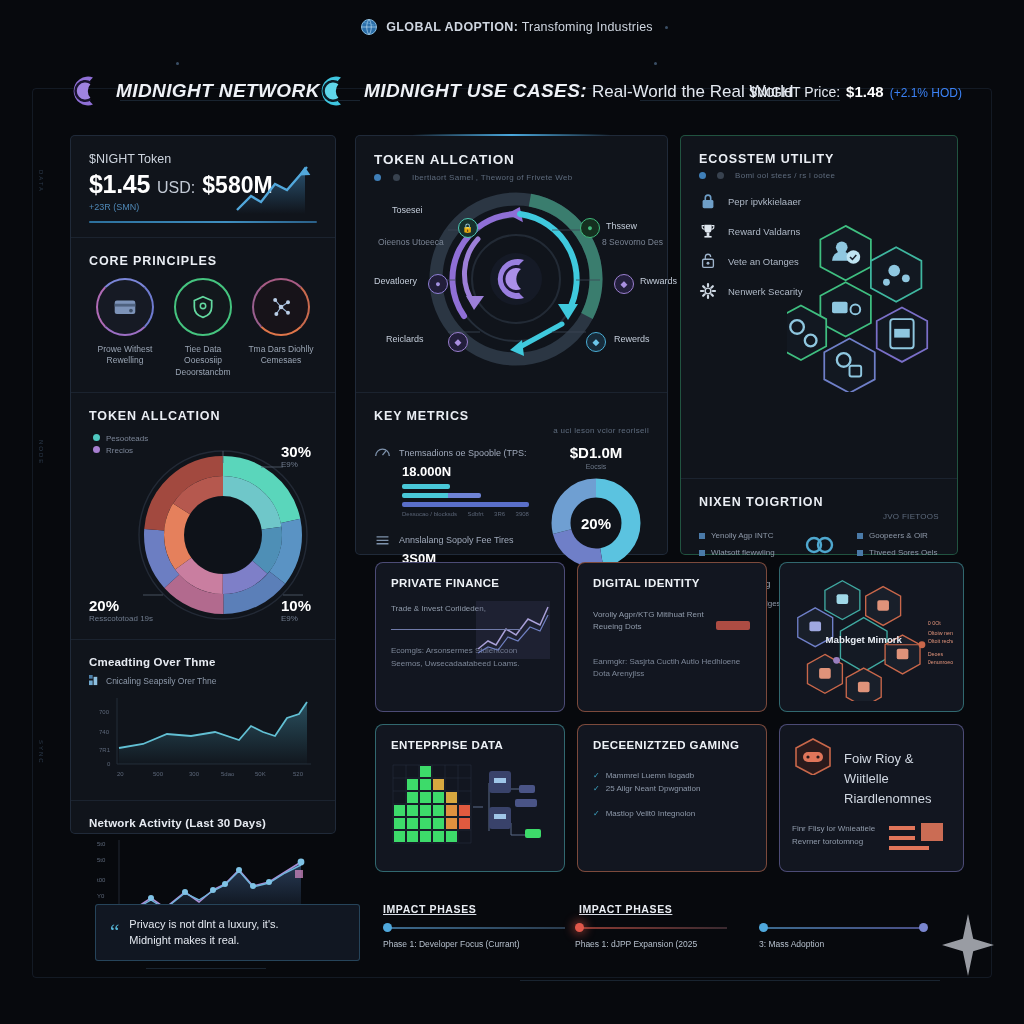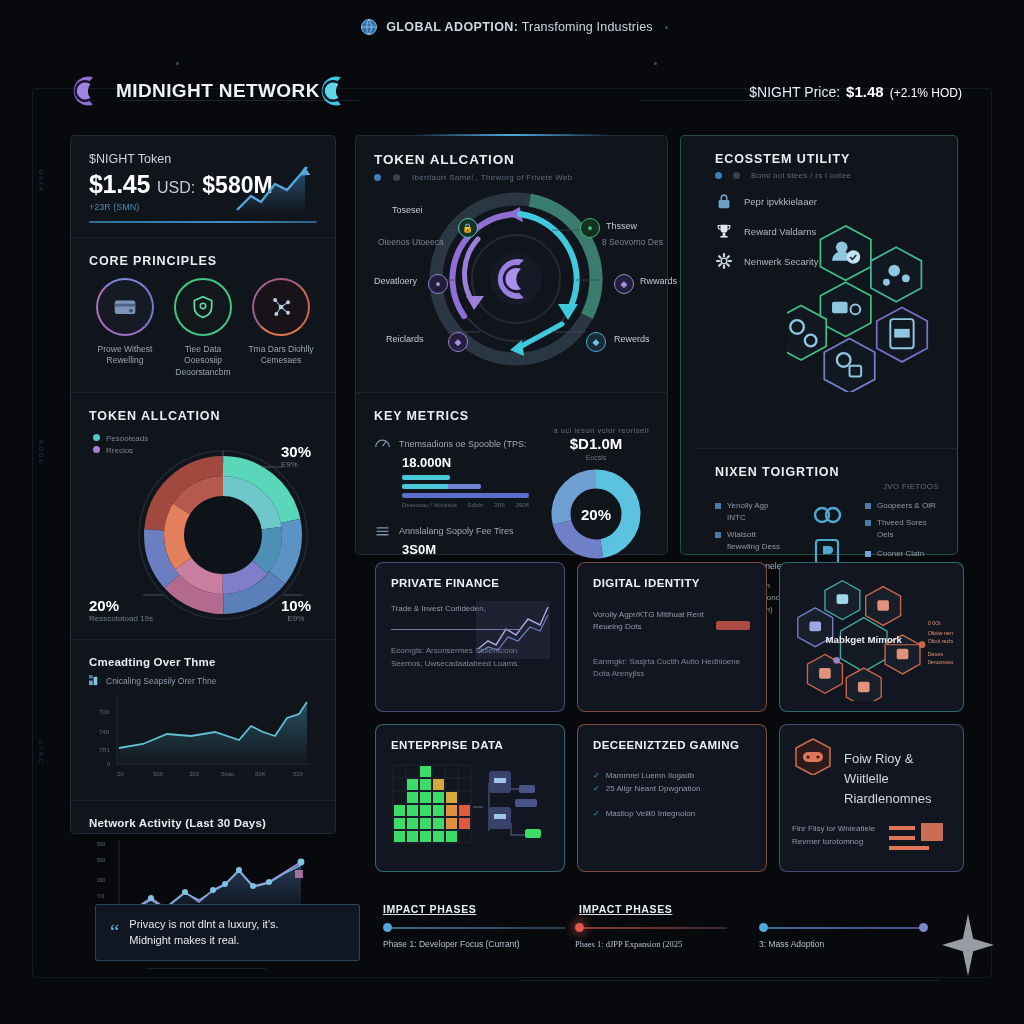--- a/index.html
+++ b/index.html
@@ -41,44 +41,44 @@
   .globe { width:18px; height:18px; flex:0 0 auto; }
 
   .topbar {
     position:absolute; top:68px; left:0; width:100%; height:46px;
     display:flex; align-items:center;
   }
   .brand { display:flex; align-items:center; gap:12px; }
   .brand-1 { position:absolute; left:70px; }
   .brand-2 { position:absolute; left:318px; }
   .moon { width:34px; height:34px; }
-  .brand-title { font-size:19px; font-weight:700; letter-spacing:.4px; color:#eef1f6; white-space:nowrap;}
+  .brand-title { font-size:19px; font-weight:700; letter-spacing:.4px; color:#eef1f6; white-space:nowrap;font-style:italic;}
   .brand-sub  { font-size:17px; font-weight:400; color:#e3e8f0; }
   .price-wrap { position:absolute; right:62px; display:flex; align-items:baseline; gap:6px; white-space:nowrap;}
   .price-lbl { font-size:14px; color:#e6eaf1; }
   .price-val { font-size:15px; font-weight:700; color:#ffffff; }
-  .price-chg { font-size:12px; color:#ffffff; }
+  .price-chg { font-size:12px; color:#3b82f6; }
 
   
   .col-left   { position:absolute; left:70px;  top:135px; width:266px; bottom:190px; }
   .col-center { position:absolute; left:355px; top:135px; width:313px; }
   .col-right  { position:absolute; left:680px; top:135px; width:278px; }
 
   .panel {
     background:#10141b;
     border:1px solid rgba(70,95,128,.30);
     border-radius:5px;
   }
   .panel-glow-top { position:relative; }
   .panel-glow-top::before {
     content:""; position:absolute; left:18%; right:18%; top:-2px; height:2px;
     background: linear-gradient(90deg, rgba(70,160,220,0), #4aa8dd, rgba(70,160,220,0));
     filter: blur(.4px);
   }
-  .panel-green { border:1px solid rgba(56,160,110,.45);padding-left:16px; }
+  .panel-green { border:1px solid rgba(56,160,110,.45); }
 
   .sect { padding:16px 18px 14px; }
   .sect + .sect { border-top:1px solid rgba(80,105,140,.18); }
   .sect-title { font-size:12.5px; font-weight:700; letter-spacing:.9px; color:#eaeef4; margin-bottom:10px; }
   .sect-title.big { font-size:13.5px; }
   .sub-muted { font-size:8px; color:#5e6b7d; letter-spacing:.3px;text-align:right; }
 
   
   .tok-label { font-size:12.5px; color:#cdd4de; margin-bottom:4px; }
   .tok-row   { display:flex; align-items:baseline; gap:7px; }
@@ -213,20 +213,24 @@
       <path d="M24 12a10 10 0 1 0 0 16A12 12 0 0 1 24 12z" fill="#9f83e0"></path>
     </svg>
     <div class="brand-title">MIDNIGHT NETWORK</div>
   </div>
   <div class="brand brand-2">
     <svg class="moon" viewBox="0 0 40 40">
       <path d="M27 4a17 17 0 1 0 0 32A21 21 0 0 1 27 4z" fill="#3fc6e0"></path>
       <path d="M25 9a13 13 0 1 0 0 22A16 16 0 0 1 25 9z" fill="#0c1c26"></path>
       <path d="M24 12a10 10 0 1 0 0 16A12 12 0 0 1 24 12z" fill="#5fd6ea"></path>
     </svg>
+    <div style="display:flex; align-items:baseline; gap:5px;">
+      <span class="brand-title">MIDNIGHT USE CASES:</span>
+      <span class="brand-sub"> Real-World the Real World</span>
+    </div>
   </div>
   <div class="price-wrap">
     <span class="price-lbl">$NIGHT Price: </span>
     <span class="price-val">$1.48</span>
     <span class="price-chg">(+2.1% HOD)</span>
   </div>
 </div>
 
 <div class="col-left">
   <div class="panel" style="height:100%;">
@@ -337,21 +341,21 @@
         </svg>
 
         <div class="pct-note" style="right:6px; top:10px; text-align:left;">
           <div class="pct-big">30%</div>
           <div class="pct-sm">E9%</div>
         </div>
         <div class="pct-note" style="left:0px; bottom:2px;">
           <div class="pct-big">20%</div>
           <div class="pct-sm">Resscototoad 19s</div>
         </div>
-        <div class="pct-note" style="right:6px; bottom:2px; text-align:center;">
+        <div class="pct-note" style="right:6px; bottom:2px; text-align:left;">
           <div class="pct-big">10%</div>
           <div class="pct-sm">E9%</div>
         </div>
       </div>
     </div>
 
     <div class="sect">
       <div class="chart-title">Cmeadting Over Thme</div>
       <div class="chart-legend">
         <svg width="11" height="11" viewBox="0 0 12 12">
@@ -494,21 +498,21 @@
         <div class="node-ico" style="left:74px; top:150px; background:#231f3c; border:1.5px solid #9b7fd0; color:#a98fe0;">◆</div>
         <div class="node-lbl big" style="left:12px; top:152px;">Reiclards</div>
 
         <div class="node-ico" style="left:212px; top:150px; background:#172b3a; border:1.5px solid #4aaed6; color:#6cc6ea;">◆</div>
         <div class="node-lbl big" style="left:240px; top:152px;">Rewerds</div>
       </div>
     </div>
 
     <div class="sect">
       <div class="sect-title">KEY METRICS</div>
-      <div class="sub-muted" style="margin-top:-7px; ">a uci leson vcior reoriseil</div>
+      <div class="sub-muted" style="margin-top:-7px; margin-bottom:9px;">a uci leson vcior reoriseil</div>
       <div class="km-row">
         <div class="km-left">
 
           <div class="km-item">
             <div class="km-head">
               <svg width="17" height="17" viewBox="0 0 20 20">
                 <path d="M2 14a8 8 0 0 1 16 0" fill="none" stroke="#7f93ad" stroke-width="1.5"></path>
                 <path d="M10 13 L14 8" stroke="#7f93ad" stroke-width="1.5"></path>
               </svg>
               <span>Tnemsadions oe Spooble (TPS:</span>
@@ -583,20 +587,28 @@
         <span>Pepr ipvkkielaaer</span>
       </div>
       <div class="eu-item">
         <svg class="eu-ico" viewBox="0 0 20 20">
           <path d="M6 3h8v5a4 4 0 0 1-8 0z" fill="#dfe6ee"></path>
           <path d="M6 4H3.5v1.5A2.5 2.5 0 0 0 6 8M14 4h2.5v1.5A2.5 2.5 0 0 1 14 8" fill="none" stroke="#dfe6ee" stroke-width="1.2"></path>
           <rect x="8.5" y="12" width="3" height="3.5" fill="#dfe6ee"></rect>
             <rect x="6" y="15.5" width="8" height="1.8" fill="#dfe6ee"></rect>
         </svg>
         <span>Reward Valdarns</span>
+      </div>
+      <div class="eu-item">
+        <svg class="eu-ico" viewBox="0 0 20 20">
+          <rect x="4" y="8" width="12" height="9" rx="1.4" fill="none" stroke="#9fb4cc" stroke-width="1.5"></rect>
+          <path d="M7 8V5.5a3 3 0 0 1 6 0" fill="none" stroke="#9fb4cc" stroke-width="1.4"></path>
+          <circle cx="10" cy="12.5" r="1.6" fill="#9fb4cc"></circle>
+        </svg>
+        <span>Vete an Otanges</span>
       </div>
       <div class="eu-item">
         <svg class="eu-ico" viewBox="0 0 20 20">
           <circle cx="10" cy="10" r="3.2" fill="none" stroke="#cfd9e4" stroke-width="1.6"></circle>
           <g stroke="#cfd9e4" stroke-width="2.4" stroke-linecap="round">
             <path d="M10 2.2v2.4M10 15.4v2.4M2.2 10h2.4M15.4 10h2.4M4.6 4.6l1.7 1.7M13.7 13.7l1.7 1.7M15.4 4.6l-1.7 1.7M6.3 13.7l-1.7 1.7"></path>
           </g>
         </svg>
         <span>Nenwerk Secarity</span>
       </div>
@@ -852,16 +864,16 @@
     <div class="ph-line" style="left:4px; width:178px; background:linear-gradient(90deg,#3c6a8e,#2a3c4e);"></div>
     <div class="ph-node" style="left:0px; background:#4fa8dc;"></div>
     <div class="ph-line" style="left:196px; width:148px; background:linear-gradient(90deg,#8c3b33,#3a2a30);"></div>
     <div class="ph-node" style="left:192px; background:#e0574a; box-shadow:0 0 10px 3px rgba(224,87,74,.45);"></div>
     <div class="ph-line" style="left:380px; width:160px; background:linear-gradient(90deg,#3c6a8e,#4a4f86);"></div>
     <div class="ph-node" style="left:376px; background:#4fa8dc;"></div>
     <div class="ph-node" style="left:536px; background:#7a86cf;"></div>
   </div>
   <div class="ph-caps">
     <div class="ph-cap" style="width:192px;">Phase 1: Developer Focus (Currant)</div>
-    <div class="ph-cap" style="width:184px;font-family:Liberation Serif, serif;">Phaes 1: dJPP Expansion (2025</div>
+    <div class="ph-cap" style="width:184px;">Phaes 1: dJPP Expansion (2025</div>
     <div class="ph-cap">3:  Mass Adoption</div>
   </div>
 </div>
 
 </body></html>

